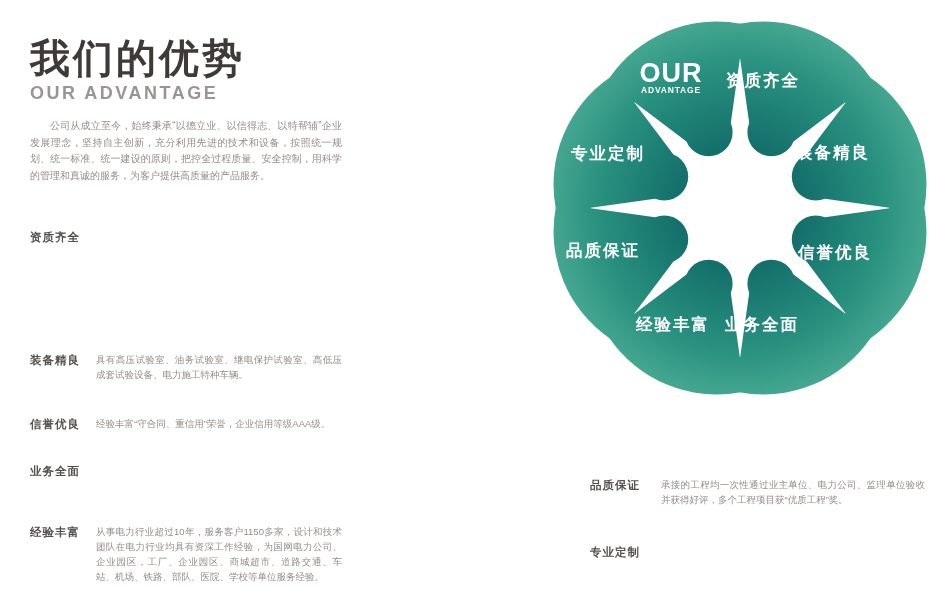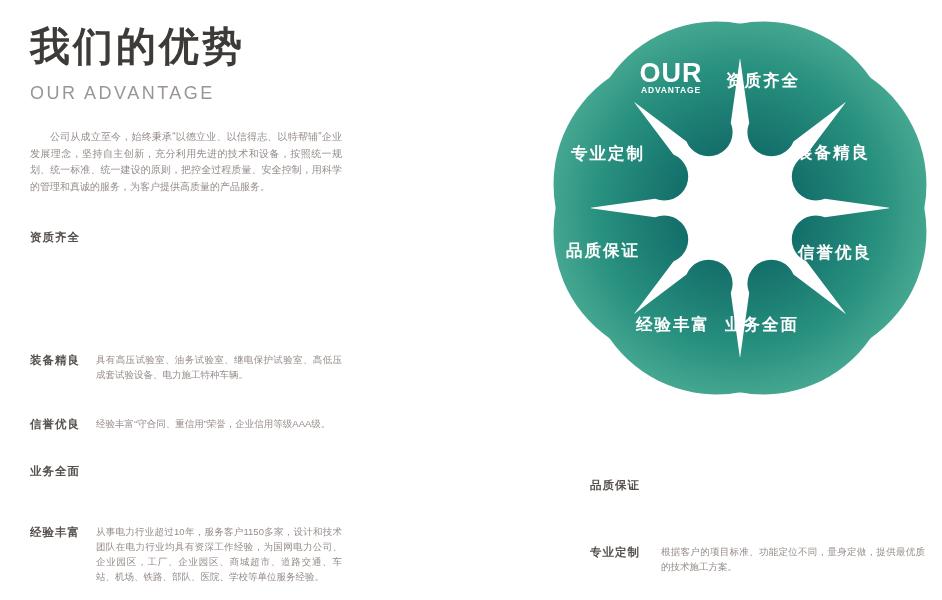--- a/index.html
+++ b/index.html
@@ -2,29 +2,29 @@
 <html><head>
 <meta charset="utf-8">
 <style>
   html,body{margin:0;padding:0;}
   body{
     width:942px;height:600px;background:#ffffff;position:relative;overflow:hidden;
     font-family:"Liberation Sans","DejaVu Sans",sans-serif;
   }
   .page{position:absolute;inset:0;background:#ffffff;}
 
-  .header{position:absolute;left:30px;top:24px;width:320px;}
+  .header{position:absolute;left:30px;top:36px;width:320px;}
   .title{
     font-size:40px;font-weight:bold;color:#3e3a38;letter-spacing:3px;line-height:1.1;
   }
   .subtitle{
-    font-size:18px;font-weight:normal;color:#9a9594;letter-spacing:2.5px;margin-top:15px;
+    font-size:18px;font-weight:bold;color:#9a9594;letter-spacing:2.5px;margin-top:3px;
   }
   .intro{
-    position:absolute;left:30px;top:119px;width:312px;
+    position:absolute;left:30px;top:108px;width:312px;
     font-size:10px;line-height:16.5px;color:#958c88;text-align:justify;text-indent:2em;
   }
   .section{
     position:absolute;display:flex;align-items:flex-start;
   }
   .section.left{left:30px;width:312px;}
   .section.right{left:590px;width:335px;}
   .sec-label{
     flex:0 0 66px;font-size:11.5px;font-weight:bold;color:#55504d;letter-spacing:1px;
     padding-top:1px;
@@ -77,25 +77,25 @@
     <div class="sec-label">业务全面</div>
   </div>
 
   <div class="section left" style="top:524px">
     <div class="sec-label">经验丰富</div>
     <div class="sec-body">从事电力行业超过10年，服务客户1150多家，设计和技术团队在电力行业均具有资深工作经验，为国网电力公司、企业园区，工厂、企业园区、商城超市、道路交通、车站、机场、铁路、部队、医院、学校等单位服务经验。</div>
   </div>
 
   <div class="section right" style="top:477px">
     <div class="sec-label">品质保证</div>
+    <div class="sec-body">承接的工程均一次性通过业主单位、电力公司、监理单位验收并获得好评，多个工程项目获“优质工程”奖。</div>
   </div>
 
   <div class="section right" style="top:544px">
     <div class="sec-label">专业定制</div>
-    <div class="sec-body">根据客户的项目标准、功能定位不同，量身定做，提供最优质的技术施工方案。</div>
   </div>
 
   <svg class="diagram" viewBox="0 0 390 390">
     <defs>
       <radialGradient id="petalGrad" gradientUnits="userSpaceOnUse" cx="195" cy="198" r="200">
         <stop offset="0.32" stop-color="#14706b"></stop>
         <stop offset="0.70" stop-color="#28907f"></stop>
         <stop offset="1" stop-color="#4aab93"></stop>
       </radialGradient>
       <path id="petalShape" d="M 171,116 L 138,60 A 18 18 0 0 1 124,28 A 130 130 0 0 1 266,28 A 18 18 0 0 1 252,60 L 219,116 A 24 24 0 0 1 171,116 Z" fill="url(#petalGrad)"></path>

